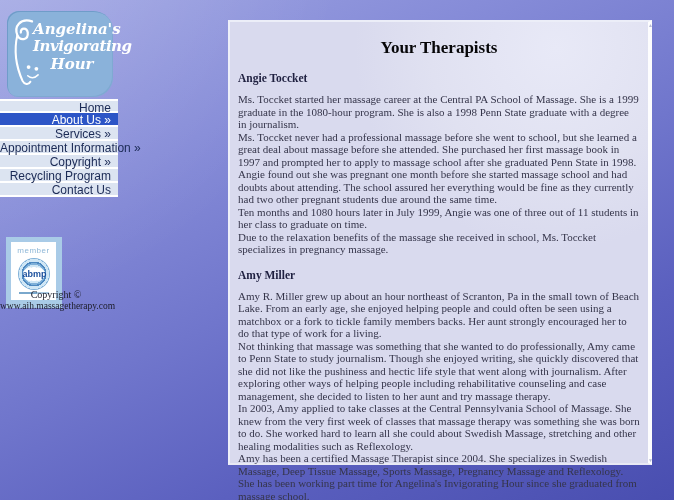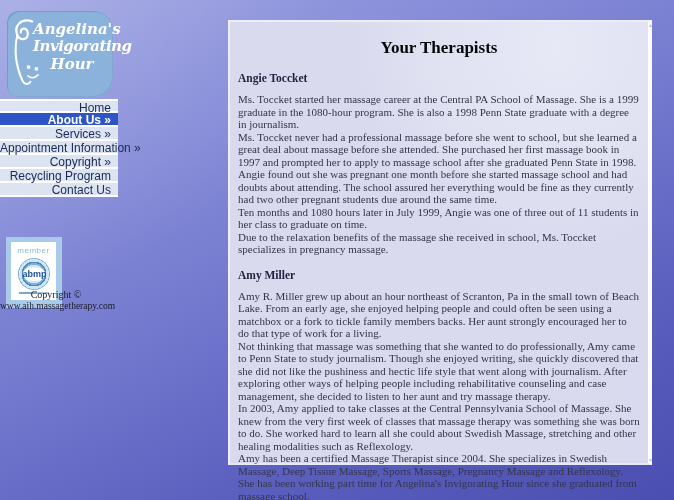--- a/index.html
+++ b/index.html
@@ -32,21 +32,21 @@
 
   .nav{position:absolute;left:0;top:99px;width:118px;}
   .nav-item{
     display:block;width:118px;height:14px;line-height:14px;
     background:#dce4f1;color:#1b2a55;
     font-size:12px;text-align:right;padding-right:7px;
     box-sizing:border-box;border-bottom:2px solid #ffffff;
     cursor:pointer;white-space:nowrap;
   }
   .nav-item.first{border-top:2px solid #ffffff;}
-  .nav-item.selected{background:#2d55c6;color:#ffffff;font-weight:bold;}
+  .nav-item.selected{background:#2d55c6;color:#ffffff;font-weight:normal;}
 
   .member-box{
     position:absolute;left:6px;top:237px;width:56px;height:71px;
     background:#a9cbe7;
   }
   .member-badge{
     position:absolute;left:5px;top:5px;width:45px;height:58px;
     background:#ffffff;text-align:center;
   }
   .member-word{

